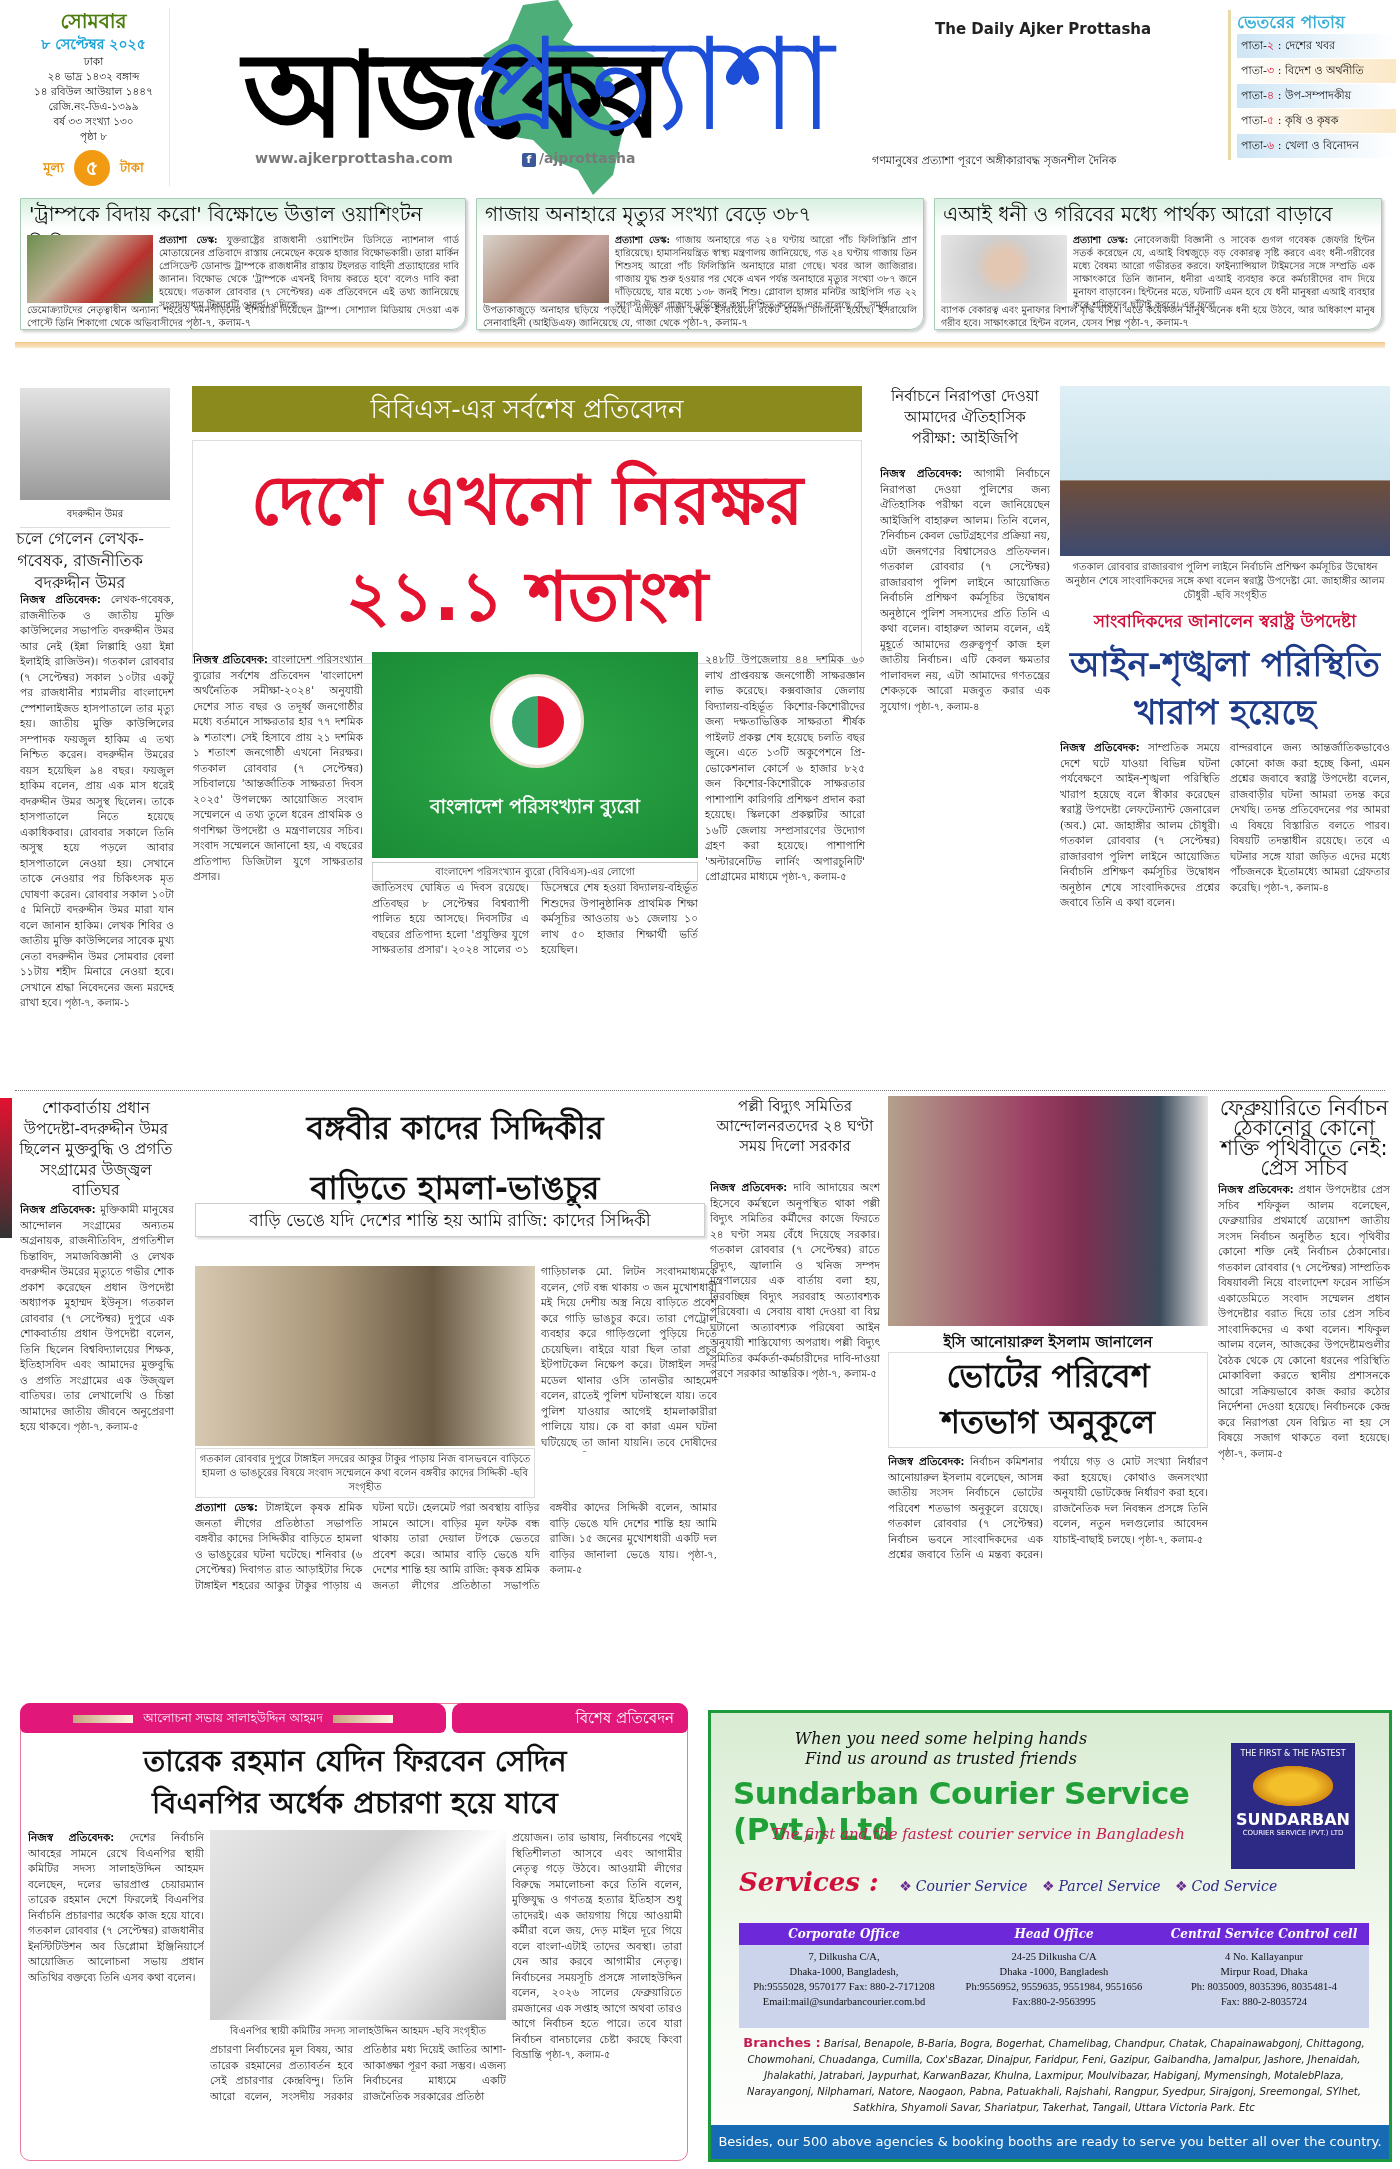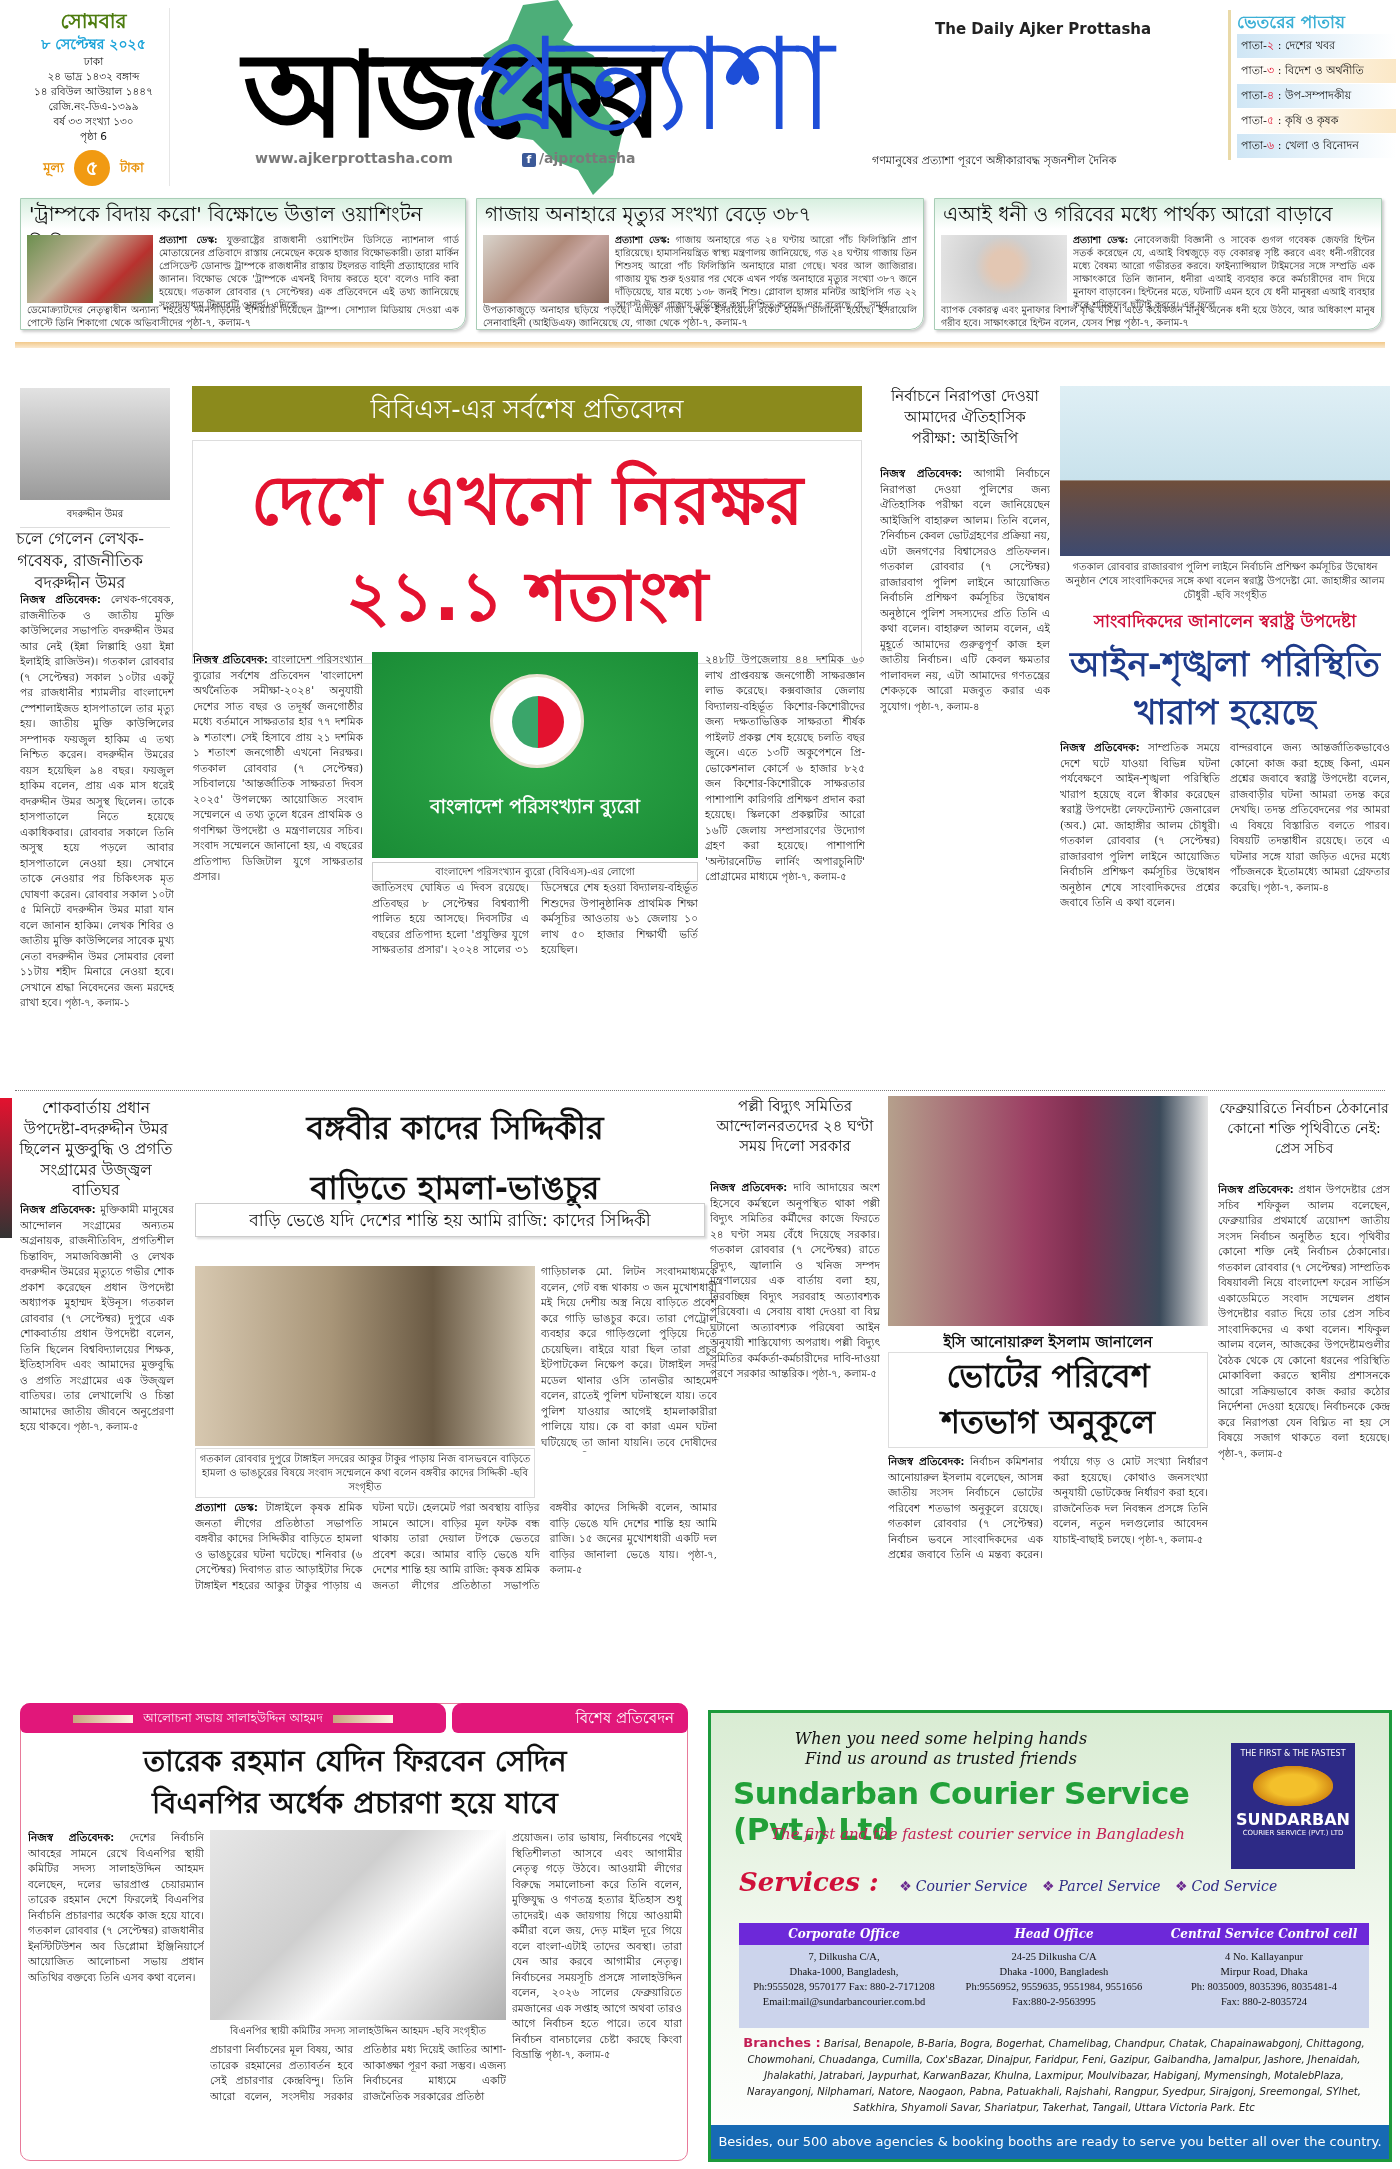--- a/index.html
+++ b/index.html
@@ -85,21 +85,21 @@
   #kader-photo-cap { left: 195px; top: 1448px; width: 340px; border: 1px solid #ddd; padding: 3px; }
   #kader-body-1 { left: 541px; top: 1264px; width: 176px; height: 188px; }
   #kader-body-2 { left: 195px; top: 1500px; width: 522px; height: 186px; column-count: 3; column-gap: 10px; }
 
   #palli-hl { left: 710px; top: 1096px; width: 170px; font-size: 15px; line-height: 20px; font-weight: normal; }
   #palli-body { left: 710px; top: 1180px; width: 170px; height: 506px; }
   #ec-photo { left: 888px; top: 1096px; width: 320px; height: 230px; background: linear-gradient(90deg, #b5a08c, #9b3e63 45%, #7e2f51 60%, #3b4a5a 85%, #e4e4e4); }
   #ec-kicker { left: 888px; top: 1330px; width: 320px; font-size: 15px; font-weight: bold; text-align: center; }
   #ec-head { left: 888px; top: 1352px; width: 320px; height: 96px; border: 1px solid #ddd; font-size: 32px; line-height: 46px; font-weight: bold; text-align: center; }
   #ec-body { left: 888px; top: 1454px; width: 320px; height: 232px; column-count: 2; column-gap: 10px; }
-  #press-hl { left: 1218px; top: 1098px; width: 172px; font-size: 14px; line-height: 20px; font-weight: normal; }
+  #press-hl { left: 1218px; top: 1098px; width: 172px; font-size: 21px; line-height: 20px; font-weight: normal; }
   #press-body { left: 1218px; top: 1182px; width: 172px; height: 504px; }
 
   
   #tarek-box { left: 20px; top: 1703px; width: 668px; height: 458px; border: 1px solid #e87a9a; border-radius: 10px; overflow: hidden; }
   #tarek-tab-left { left: 20px; top: 1703px; width: 426px; height: 30px; background: #e1177a; border-radius: 10px 10px 6px 6px; color: #fff; font-size: 12px; line-height: 30px; text-align: center; }
   #tarek-tab-left .bar { display: inline-block; width: 60px; height: 8px; background: linear-gradient(90deg, #c9a37e, #fff6e6); vertical-align: middle; margin: 0 10px; }
   #tarek-tab-right { left: 452px; top: 1703px; width: 236px; height: 30px; background: #e1177a; border-radius: 10px 10px 6px 6px; color: #fff; font-size: 15px; line-height: 30px; text-align: right; padding-right: 14px; }
   #tarek-head { left: 30px; top: 1740px; width: 650px; font-size: 29px; line-height: 42px; font-weight: bold; }
   #tarek-body-1 { left: 28px; top: 1830px; width: 176px; height: 326px; }
   #tarek-photo { left: 210px; top: 1830px; width: 296px; height: 190px; background: linear-gradient(135deg, #e7e7e7, #cfcfcf 40%, #fff 60%, #b0b0b0); }
@@ -132,21 +132,21 @@
 <body>
 
 <div id="date-box" class="abs">
   <div class="day">সোমবার</div>
   <div class="date">৮ সেপ্টেম্বর ২০২৫</div>
   <div class="line">ঢাকা</div>
   <div class="line">২৪ ভাদ্র ১৪৩২ বঙ্গাব্দ</div>
   <div class="line">১৪ রবিউল আউয়াল ১৪৪৭</div>
   <div class="line">রেজি.নং-ডিএ-১৩৯৯</div>
   <div class="line">বর্ষ ৩৩ সংখ্যা ১৩০</div>
-  <div class="line">পৃষ্ঠা 6</div>
+  <div class="line">পৃষ্ঠা ৮</div>
   <div id="price">
     <span>মূল্য</span>
     <span class="coin">৫</span>
     <span>টাকা</span>
   </div>
 </div>
 
 <svg id="map-shape" class="abs" viewBox="0 0 170 200">
   <path d="M60 5 L95 0 L110 25 L100 40 L130 55 L150 80 L135 100 L160 130 L150 175 L130 195 L115 170 L90 160 L70 140 L40 135 L20 110 L35 80 L20 55 L45 40 Z" fill="#3aa56a" opacity="0.9"></path>
 </svg>

